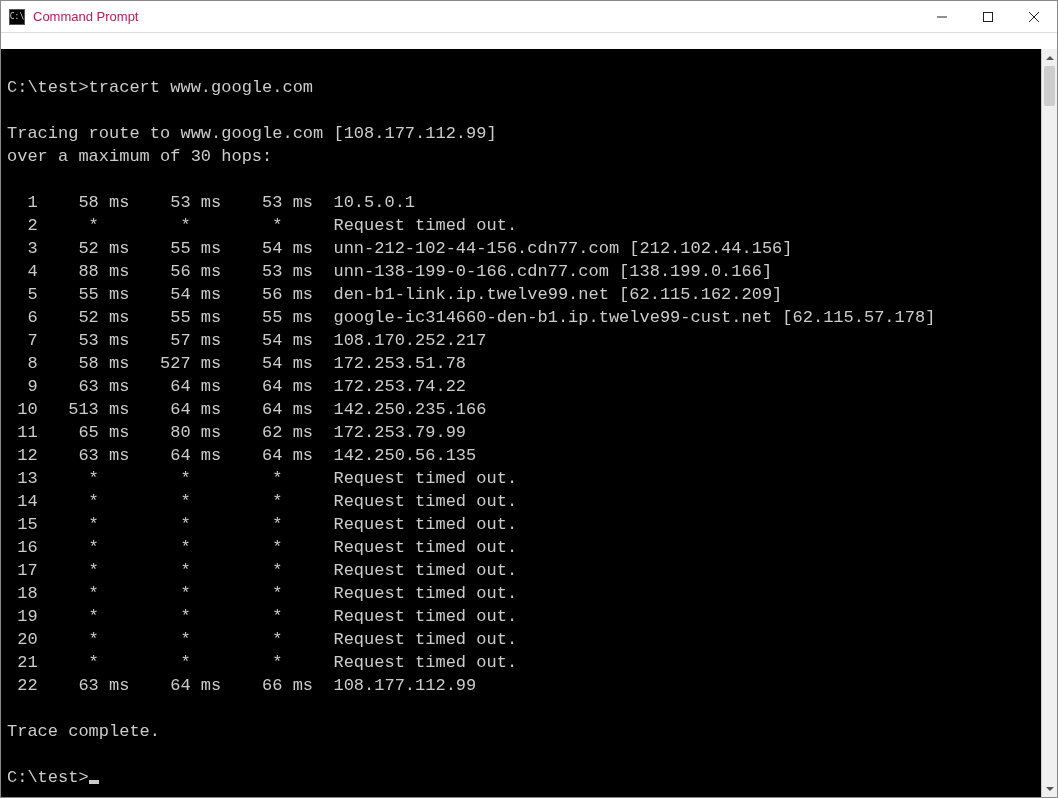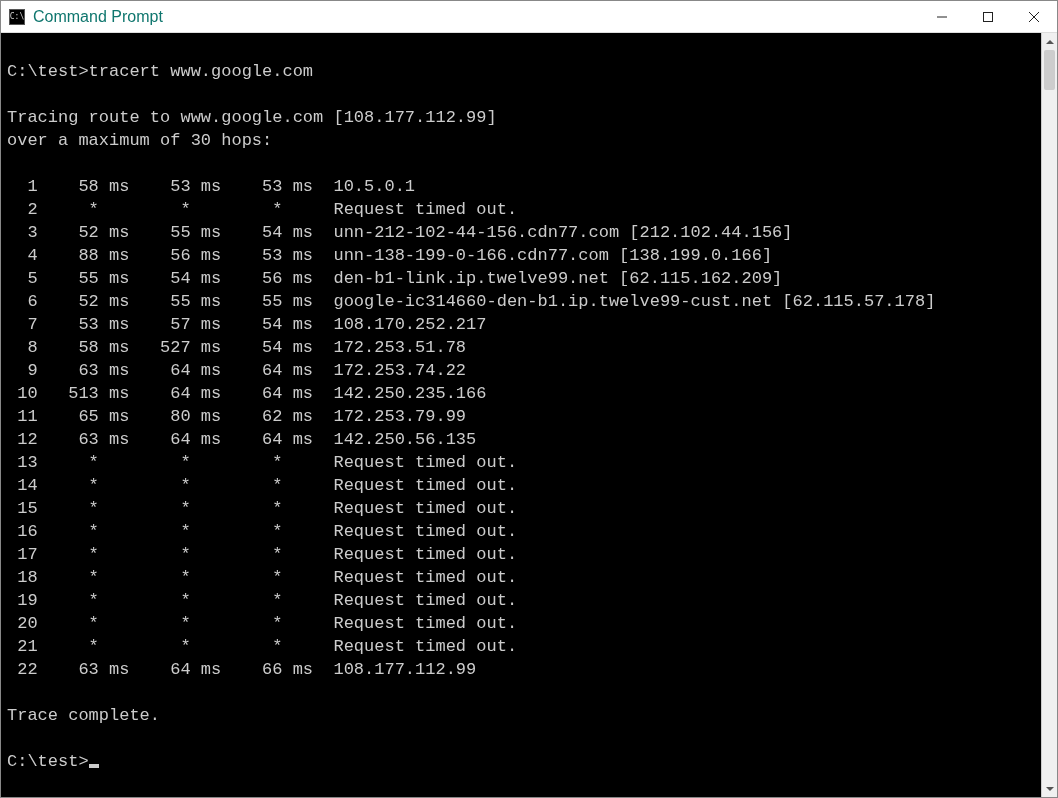--- a/index.html
+++ b/index.html
@@ -32,22 +32,22 @@
       background: #000;
       border: 1px solid #555;
       display: flex;
       align-items: center;
       justify-content: center;
       font-size: 8px;
       font-family: monospace;
       color: #ccc;
     }
     .titlebar-text {
-      font-size: 16px;
-      color: #0f766e;
+      font-size: 13px;
+      color: #be185d;
       flex: 1;
     }
     .titlebar-controls {
       display: flex;
       height: 100%;
     }
     .titlebar-btn {
       width: 46px;
       height: 100%;
       display: flex;
@@ -55,20 +55,21 @@
       justify-content: center;
       font-size: 11px;
       color: #222;
     }
     .titlebar-btn svg { display: block; }
     .terminal-wrap {
       flex: 1;
       display: flex;
       background: #15803d;
       position: relative;
+      margin-top: 16px;
     }
     .terminal {
       flex: 1;
       background: #000;
       color: #cccccc;
       font-family: 'Consolas', 'Courier New', monospace;
       font-size: 17px;
       line-height: 23px;
       padding: 4px 0 4px 6px;
       white-space: pre;

